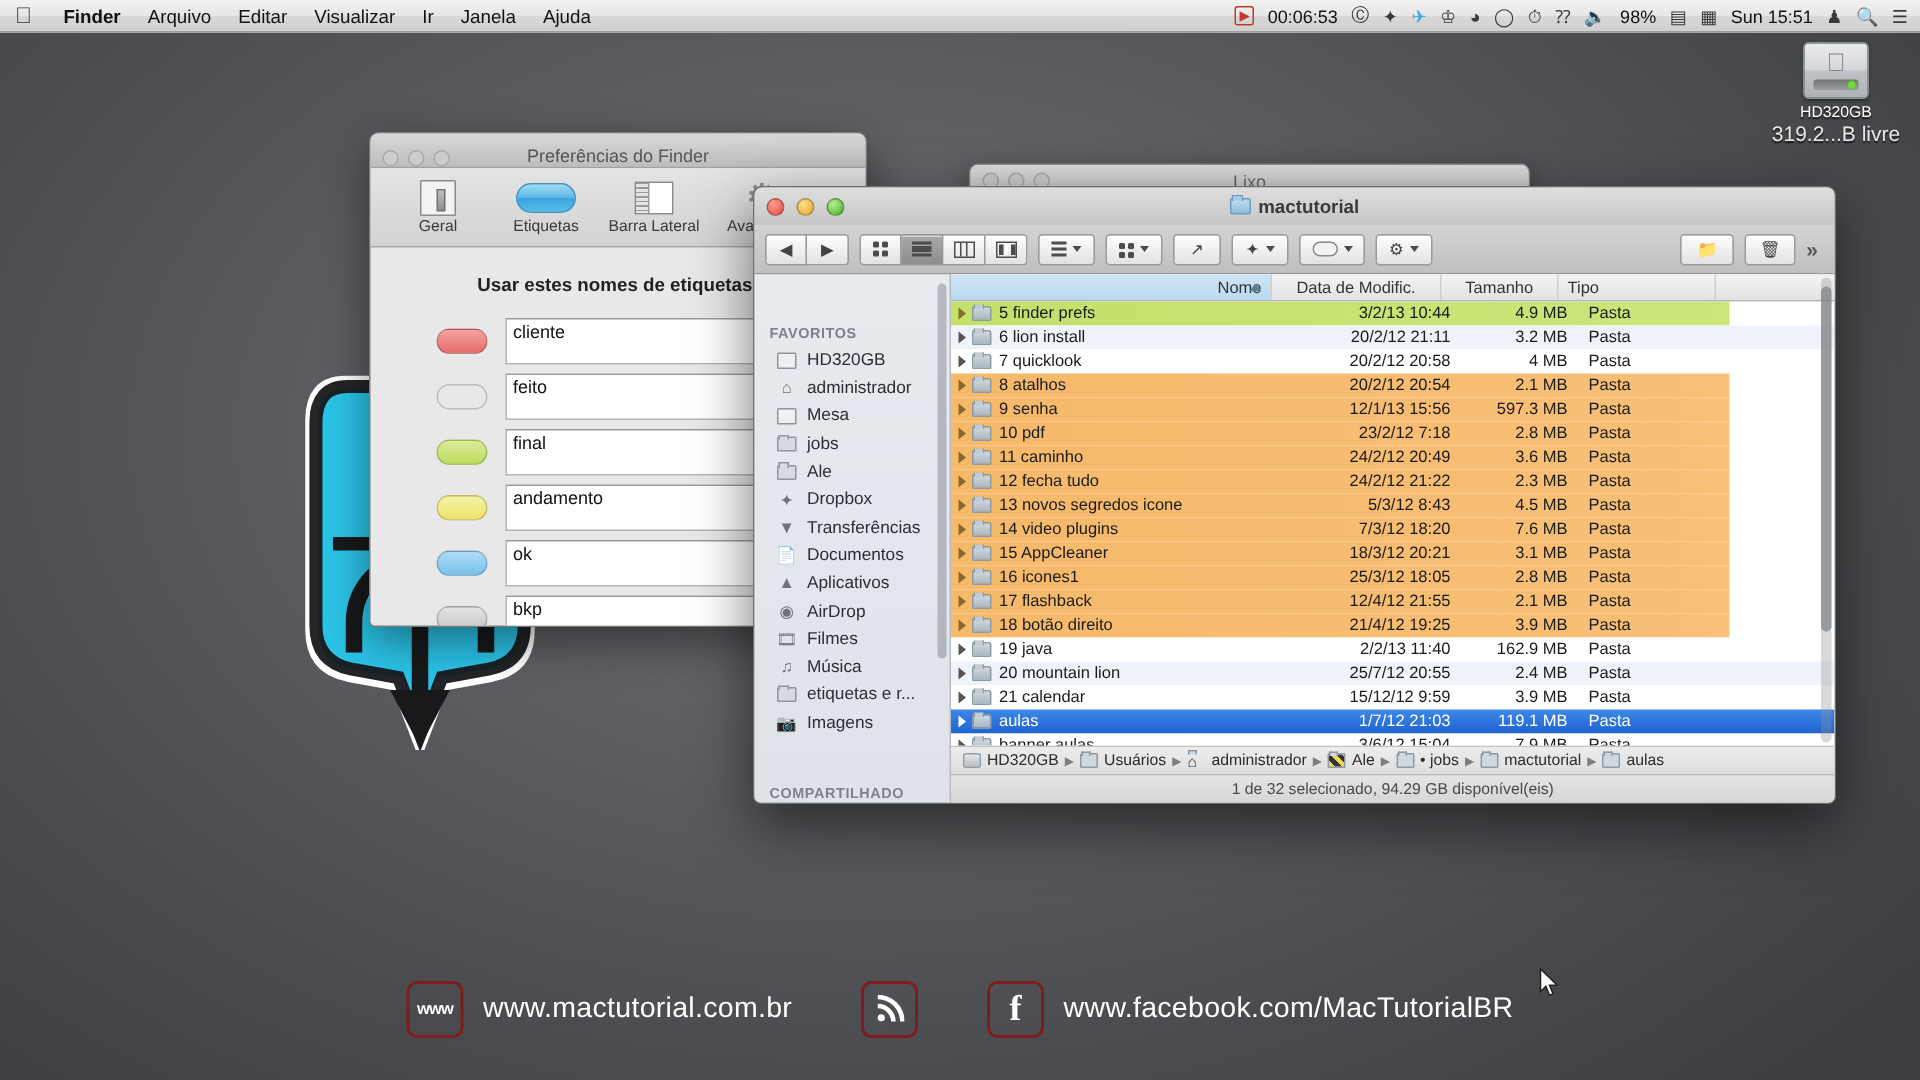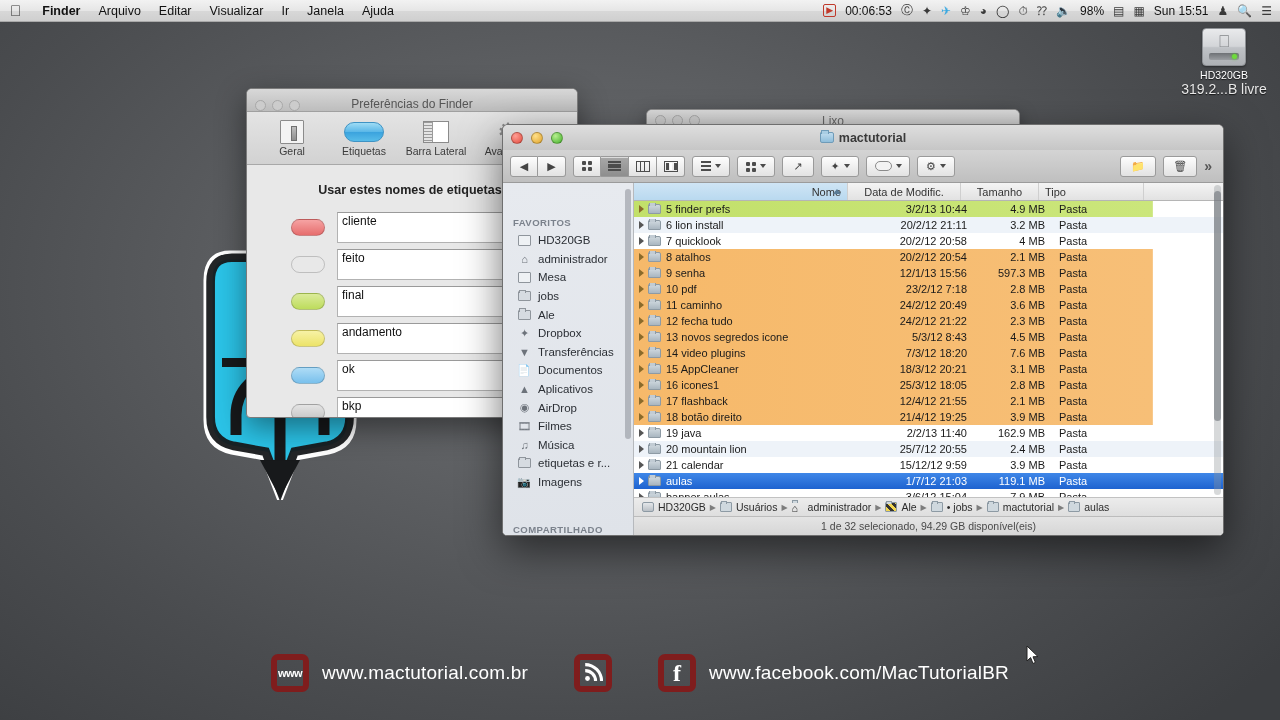--- a/index.html
+++ b/index.html
@@ -326,21 +326,21 @@
   
   #banner {
     position: absolute; left: 0; bottom: 28px; width: 1280px;
     display: flex; align-items: center; justify-content: center; gap: 14px;
     z-index: 50;
   }
   #banner .bi {
     display: flex; align-items: center; gap: 13px;
   }
   #banner .bx {
-    width: 38px; height: 38px; border: 6px solid #7f1d1d; border-radius: 7px;
+    width: 38px; height: 38px; border: 2px solid #7f1d1d; border-radius: 7px;
     display: flex; align-items: center; justify-content: center;
     color: #fff; font-weight: bold;
   }
   #banner .bx.www { font-size: 11px; letter-spacing: -.5px; }
   #banner .bx.fb { font-size: 24px; font-family: "Liberation Serif", serif; }
   #banner .btxt { color: #fff; font-size: 19px; letter-spacing: .2px; }
   #banner .gap { width: 18px; }
 
   .cursor { position: absolute; left: 1026px; top: 645px; z-index: 90; }
 </style>

